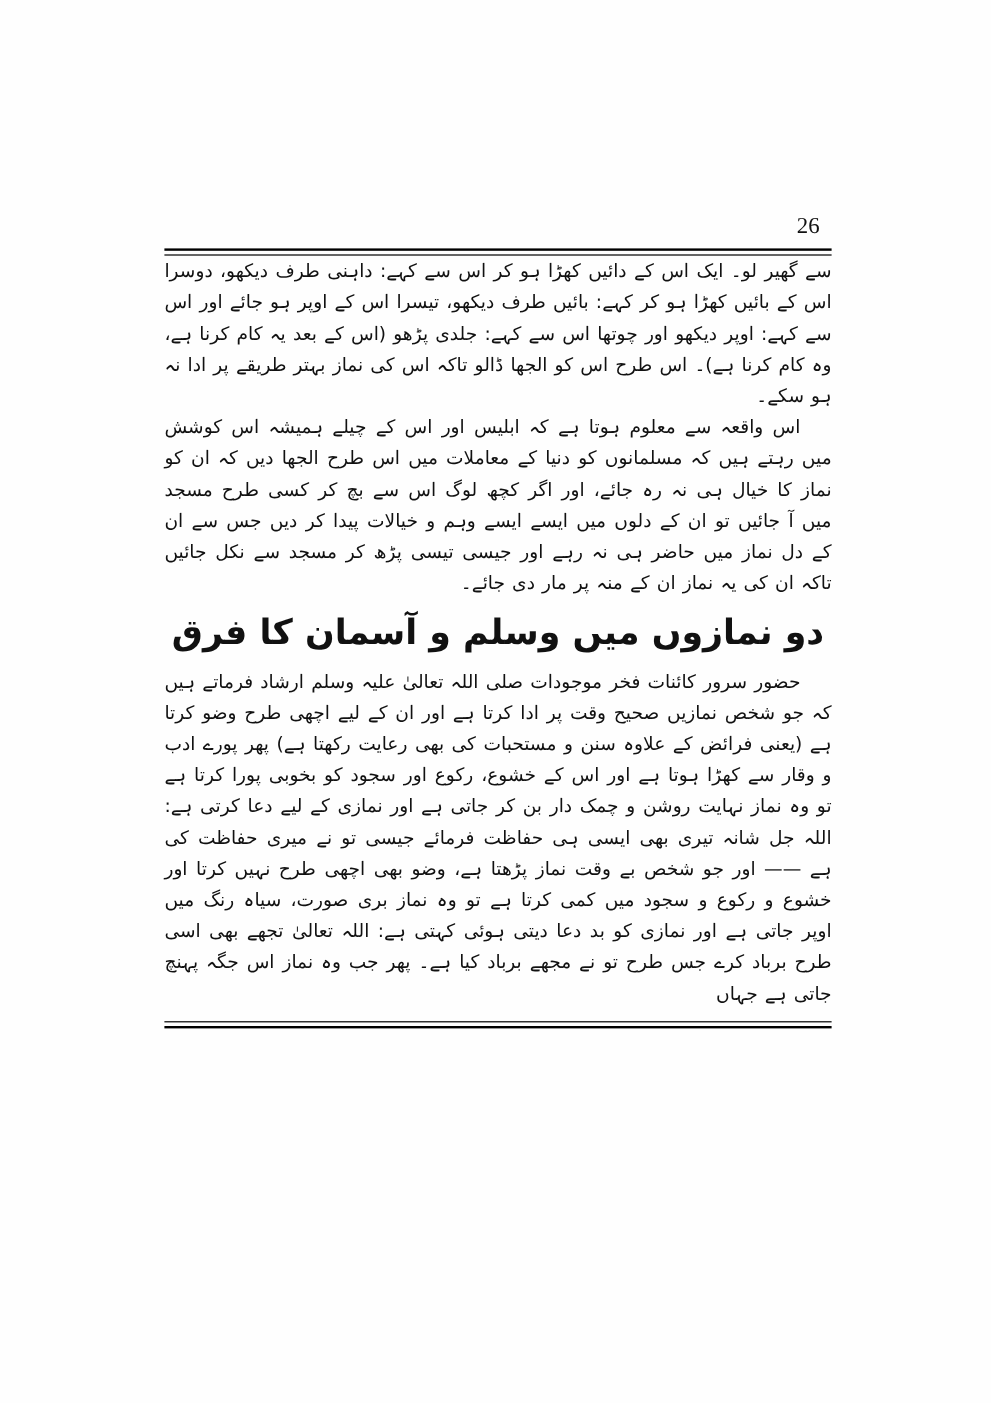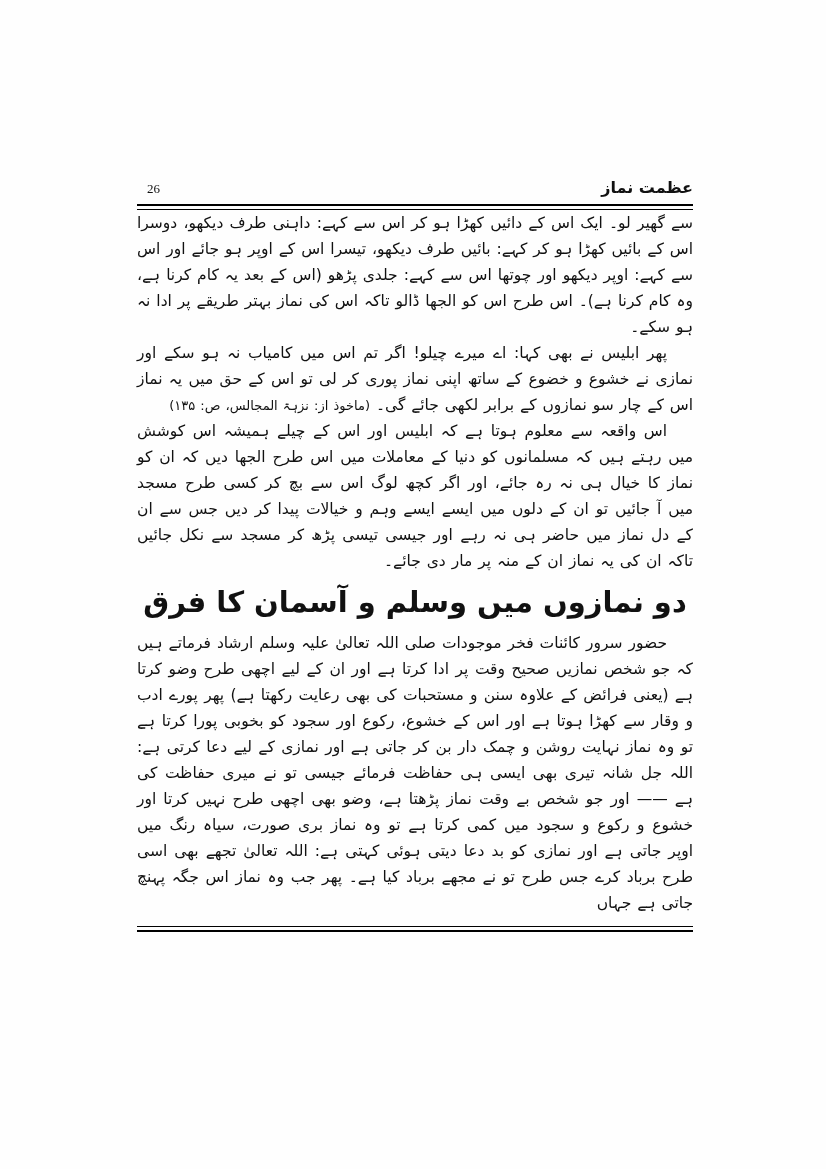--- a/index.html
+++ b/index.html
@@ -31,21 +31,21 @@
   }
   .page-header .side {
     flex: 1;
   }
   .page-header .h-right { text-align: right; }
   .page-header .h-left  { text-align: left; }
   .page-header .h-center {
     flex: 0 0 auto;
     font-family: "Liberation Serif", "DejaVu Serif", serif;
     font-weight: normal;
-    font-size: 13px;
+    font-size: 19px;
     padding: 0 10px;
   }
   .rule-top {
     margin-top: 7px;
     height: 3px;
     border-top: 2.5px solid #000;
     border-bottom: 1px solid #000;
   }
   .rule-bottom {
     margin-top: 10px;
@@ -79,29 +79,27 @@
     letter-spacing: 0;
   }
 </style>
 </head>
 <body>
 
 <div class="page">
   <div class="content">
 
     <div class="page-header">
-      <div class="side h-right">عظمت نماز</div>
       <div class="h-center">26</div>
     </div>
 
     <div class="rule-top"></div>
 
     <div class="body-text">
       <p>سے گھیر لو۔ ایک اس کے دائیں کھڑا ہو کر اس سے کہے: داہنی طرف دیکھو، دوسرا اس کے بائیں کھڑا ہو کر کہے: بائیں طرف دیکھو، تیسرا اس کے اوپر ہو جائے اور اس سے کہے: اوپر دیکھو اور چوتھا اس سے کہے: جلدی پڑھو (اس کے بعد یہ کام کرنا ہے، وہ کام کرنا ہے)۔ اس طرح اس کو الجھا ڈالو تاکہ اس کی نماز بہتر طریقے پر ادا نہ ہو سکے۔</p>
-      <p class="indent"><span>پھر ابلیس نے بھی کہا: اے میرے چیلو! اگر تم اس میں کامیاب نہ ہو سکے اور نمازی نے خشوع و خضوع کے ساتھ اپنی نماز پوری کر لی تو اس کے حق میں یہ نماز اس کے چار سو نمازوں کے برابر لکھی جائے گی۔ </span><span class="citation">(ماخوذ از: نزہۃ المجالس، ص: ۱۳۵)</span></p>
       <p class="indent">اس واقعہ سے معلوم ہوتا ہے کہ ابلیس اور اس کے چیلے ہمیشہ اس کوشش میں رہتے ہیں کہ مسلمانوں کو دنیا کے معاملات میں اس طرح الجھا دیں کہ ان کو نماز کا خیال ہی نہ رہ جائے، اور اگر کچھ لوگ اس سے بچ کر کسی طرح مسجد میں آ جائیں تو ان کے دلوں میں ایسے ایسے وہم و خیالات پیدا کر دیں جس سے ان کے دل نماز میں حاضر ہی نہ رہے اور جیسی تیسی پڑھ کر مسجد سے نکل جائیں تاکہ ان کی یہ نماز ان کے منہ پر مار دی جائے۔</p>
 
       <h2 class="section-heading">دو نمازوں میں وسلم و آسمان کا فرق</h2>
 
       <p class="indent">حضور سرور کائنات فخر موجودات صلی اللہ تعالیٰ علیہ وسلم ارشاد فرماتے ہیں کہ جو شخص نمازیں صحیح وقت پر ادا کرتا ہے اور ان کے لیے اچھی طرح وضو کرتا ہے (یعنی فرائض کے علاوہ سنن و مستحبات کی بھی رعایت رکھتا ہے) پھر پورے ادب و وقار سے کھڑا ہوتا ہے اور اس کے خشوع، رکوع اور سجود کو بخوبی پورا کرتا ہے تو وہ نماز نہایت روشن و چمک دار بن کر جاتی ہے اور نمازی کے لیے دعا کرتی ہے: اللہ جل شانہ تیری بھی ایسی ہی حفاظت فرمائے جیسی تو نے میری حفاظت کی ہے —— اور جو شخص بے وقت نماز پڑھتا ہے، وضو بھی اچھی طرح نہیں کرتا اور خشوع و رکوع و سجود میں کمی کرتا ہے تو وہ نماز بری صورت، سیاہ رنگ میں اوپر جاتی ہے اور نمازی کو بد دعا دیتی ہوئی کہتی ہے: اللہ تعالیٰ تجھے بھی اسی طرح برباد کرے جس طرح تو نے مجھے برباد کیا ہے۔ پھر جب وہ نماز اس جگہ پہنچ جاتی ہے جہاں</p>
     </div>
 
     <div class="rule-bottom"></div>
 
   </div>

